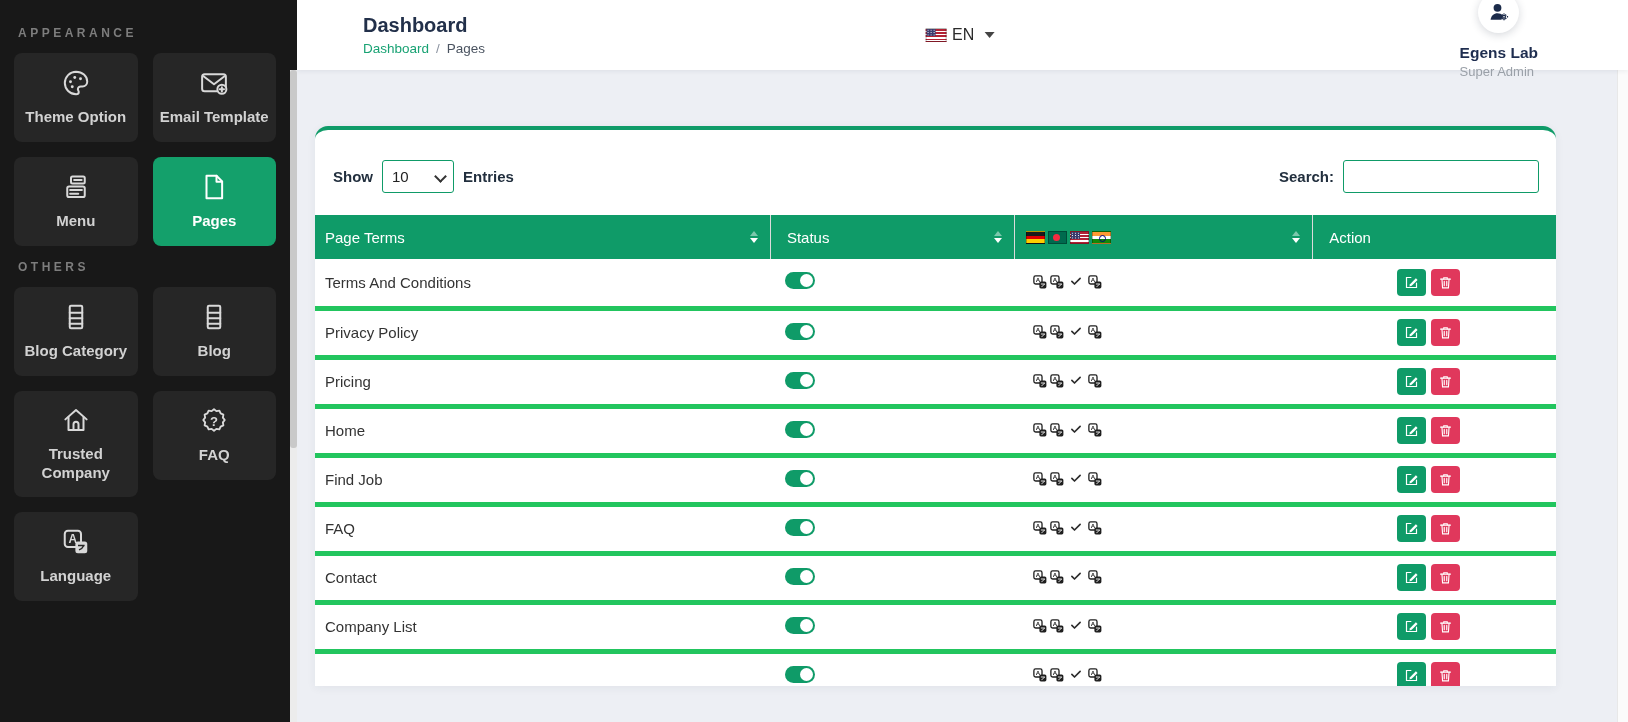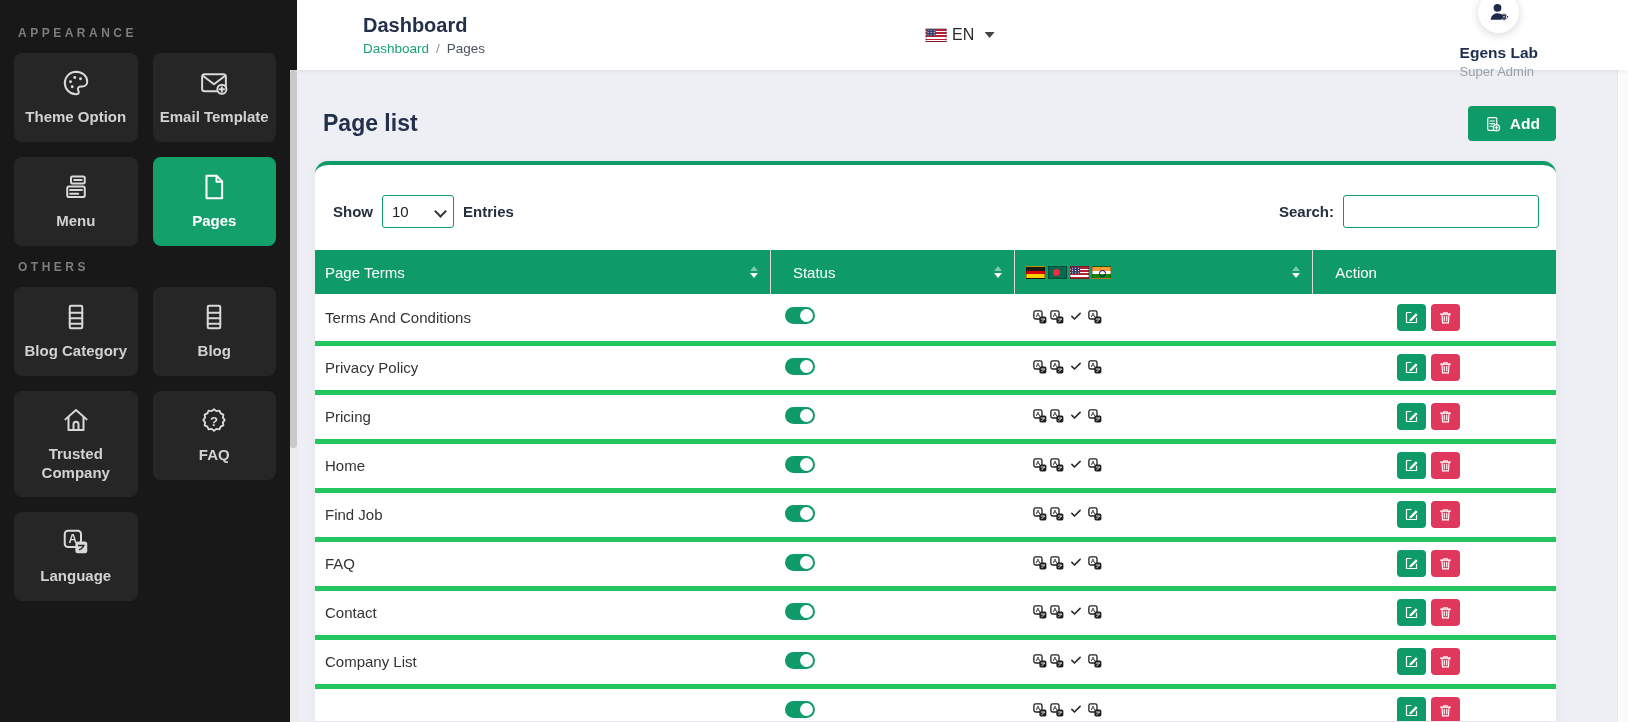--- a/index.html
+++ b/index.html
@@ -72,21 +72,21 @@
   .select-wrap select{appearance:none;-webkit-appearance:none;width:72px;height:33px;border:1px solid var(--primary);border-radius:3px;
     font-size:15px;font-family:inherit;color:#222;padding:0 22px 0 9px;background:#fff;cursor:pointer;}
   .select-wrap::after{content:"";position:absolute;right:9px;top:12px;width:7px;height:7px;border-left:2px solid #333;border-bottom:2px solid #333;transform:rotate(-45deg);pointer-events:none;}
   .search-input{width:196px;height:33px;border:1px solid var(--primary);border-radius:3px;font-size:15px;font-family:inherit;padding:0 9px;outline:none;color:#222;background:#fff;}
 
   table{width:100%;border-collapse:collapse;table-layout:fixed;}
   col.c-name{width:36.7%;} col.c-status{width:19.7%;} col.c-langs{width:24%;} col.c-action{width:19.6%;}
   thead th{background:var(--primary);color:#fff;font-size:15px;font-weight:500;text-align:left;height:44px;position:relative;cursor:pointer;}
   thead th + th{border-left:1px solid rgba(0,0,0,.14);}
   .th-name{padding-left:10px;}
-  .th-pad{padding-left:22px;}
+  .th-pad{padding-left:16px;}
   .sort{position:absolute;right:12px;top:50%;transform:translateY(-50%);display:flex;flex-direction:column;gap:2px;}
   .sort i{display:block;width:0;height:0;border-left:4.5px solid transparent;border-right:4.5px solid transparent;}
   .sort .up{border-bottom:5.5px solid rgba(255,255,255,.45);}
   .sort .down{border-top:5.5px solid #fff;}
   .flags-box{display:flex;gap:3px;align-items:center;padding-left:11px;}
 
   tbody td{height:49px;border-bottom:5px solid #22c55e;font-size:15px;color:#333;vertical-align:middle;}
   .td-name{padding-left:10px;}
   .td-status{padding-left:15px;}
   .td-langs{padding-left:18px;}
@@ -243,32 +243,20 @@
         </svg>
     </div>
     <div>
       <div class="u-name">Egens Lab</div>
       <div class="u-role">Super Admin</div>
     </div>
   </div>
 </header>
 
 <main class="main">
-  <div class="page-head">
-    <h1 class="page-title">Page list</h1>
-    <button class="btn-add">
-      <svg viewBox="0 0 24 24" fill="none" stroke="#fff" stroke-width="1.6" stroke-linecap="round">
-          <rect x="5" y="3.5" width="12" height="17" rx="1.5"></rect>
-          <path d="M8 8h6M8 11.5h6M8 15h3.5"></path>
-          <circle cx="16.6" cy="17" r="4.2" fill="#0f9b68"></circle>
-          <path d="M16.6 15.1v3.8M14.7 17h3.8"></path>
-        </svg>
-      <span>Add</span>
-    </button>
-  </div>
 
   <section class="card">
     <div class="controls">
       <div class="ctl-left">
         <span class="ctl-label">Show</span>
         <span class="select-wrap"><select id="page-size-select"><option value="10">10</option></select></span>
         <span class="ctl-label">Entries</span>
       </div>
       <div class="ctl-right">
         <span class="ctl-label">Search:</span>

